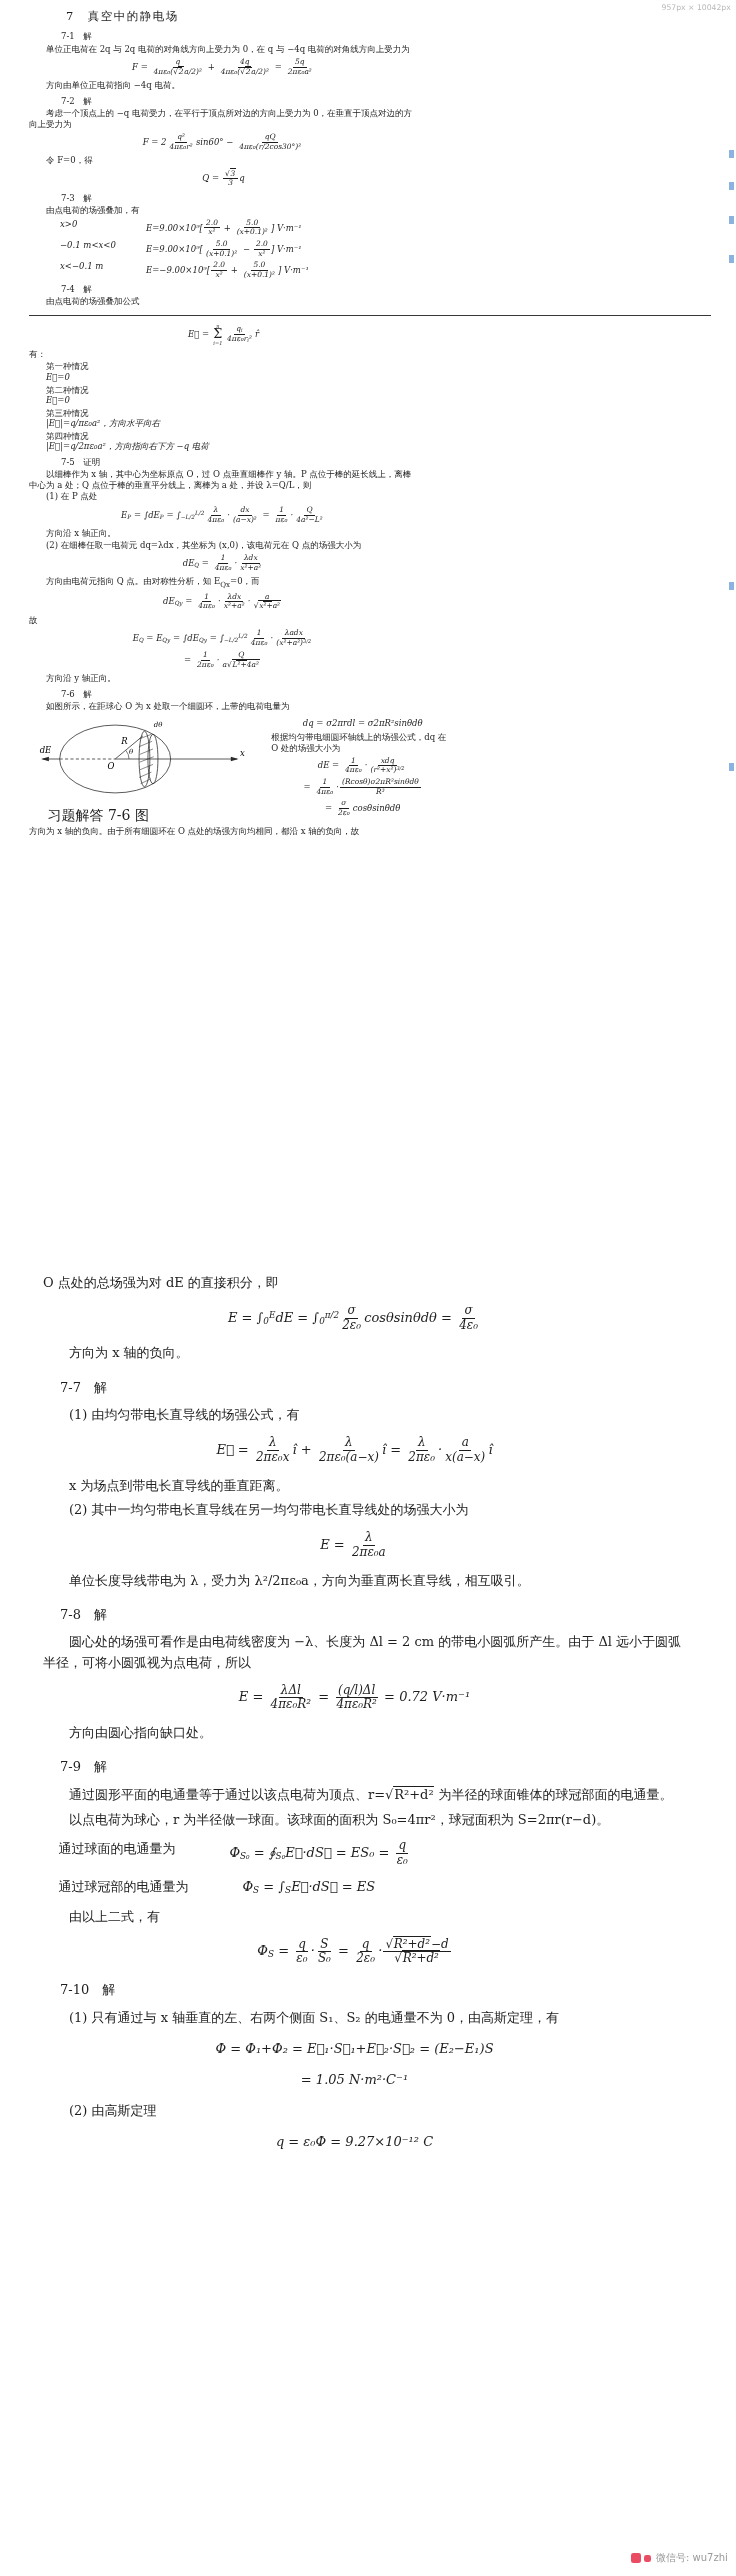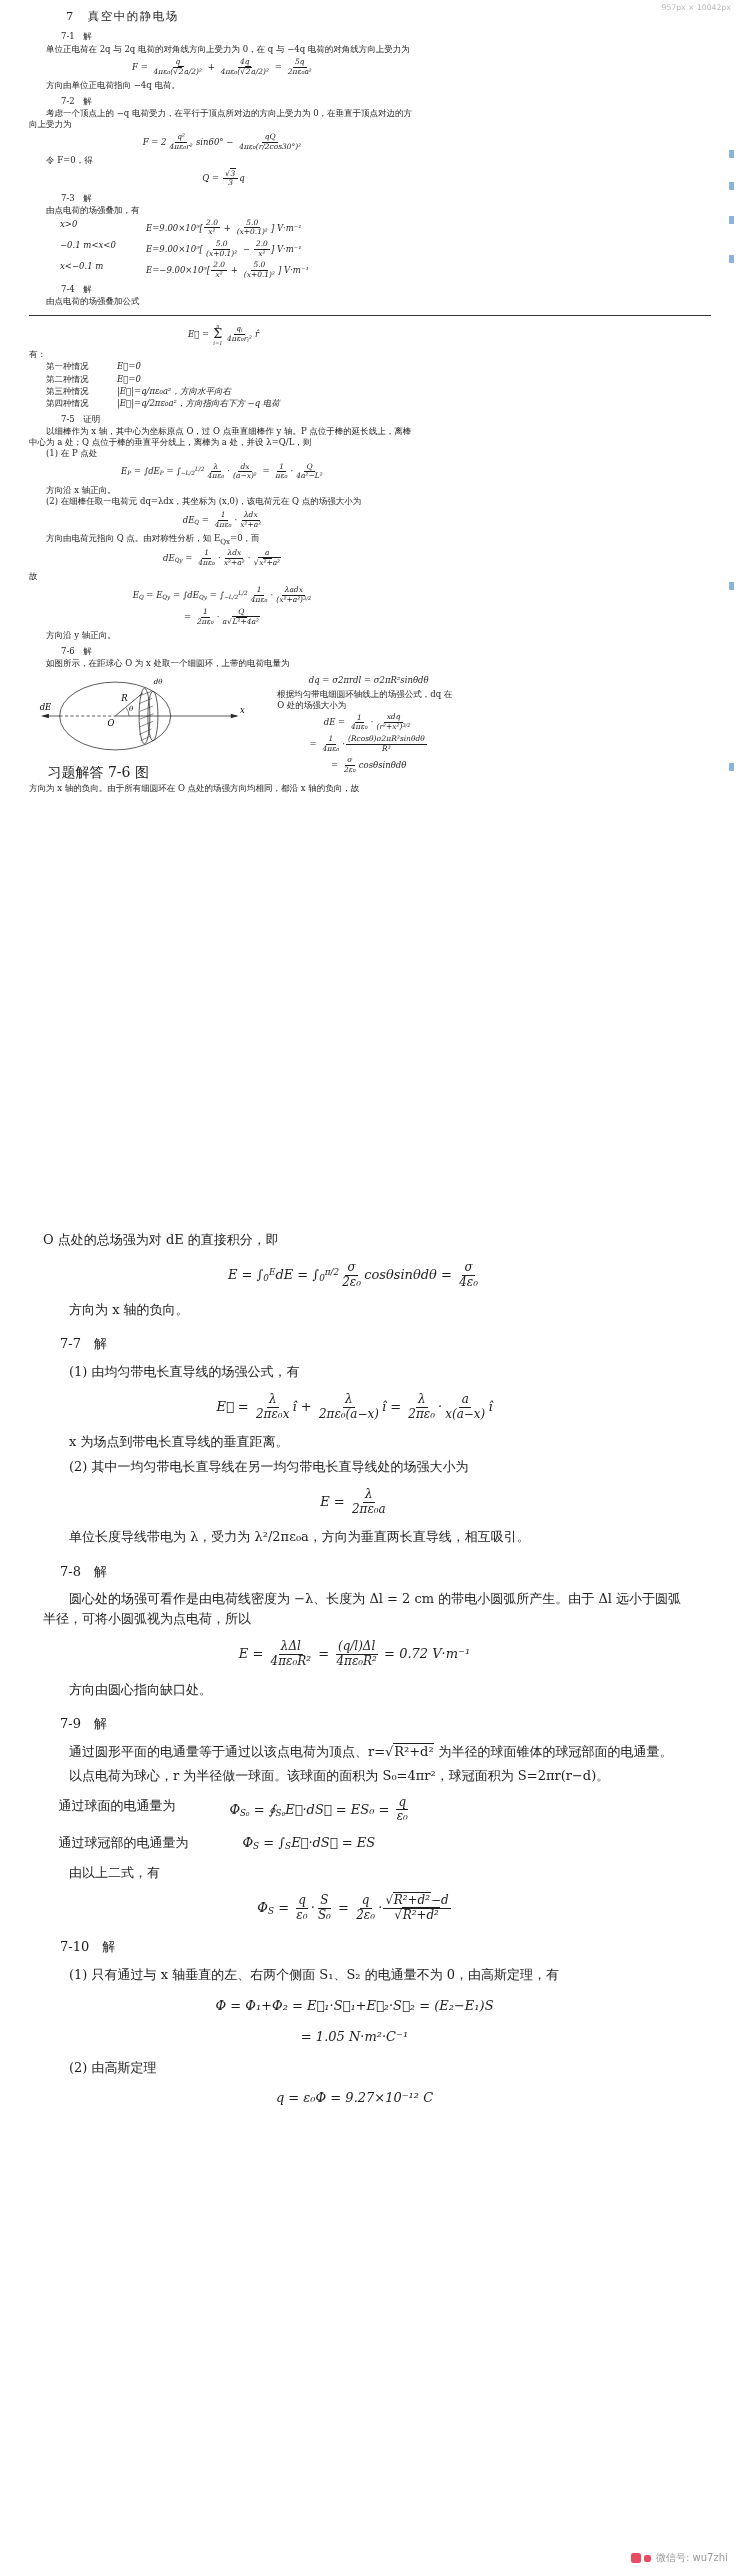--- a/index.html
+++ b/index.html
@@ -16,42 +16,42 @@
   .secA { padding:7.7px 0 0 29px; width:477px; font-size:8.5px; line-height:1.27; }
   .doc-title { font-weight:normal; font-size:11.5px; letter-spacing:1.5px; margin:1.5px 0 7.7px 37px; }
   .blk-label { margin:4.6px 0 1.5px 32px; }
   .blk-para { width:389px; margin:0.8px 0; }
   .blk-para.indent { text-indent:2em; }
   .blk-math { width:389px; text-align:center; margin:3.8px 0; }
   .blk-divider { height:0; border-top:1.5px solid #373737; width:682px; margin:7.7px 0; }
   .blk-eqrow { display:flex; align-items:flex-start; }
   .blk-eqrow.mathlabel { margin:3.1px 0 3.1px 31px; }
   .blk-eqrow.mathlabel .eqlabel { min-width:86px; font-style:italic; }
-  .blk-eqrow.snug { margin:1.5px 0 1.5px 17px; }
+  .blk-eqrow.snug { margin:1.5px 0 1.5px 17px;flex-direction:column; }
   .blk-eqrow.snug .eqlabel { min-width:71px; font-style:normal; }
   
   .fm { font-style:italic; }
   .fr { display:inline-flex; flex-direction:column; align-items:center; vertical-align:middle;
         line-height:1.15; margin:0 0.8px; font-size:.88em; }
   .fr .nu { border-bottom:0.8px solid currentColor; padding:0 2.3px; }
   .fr .de { padding:0 2.3px; }
   .fm sup, .eqlabel sup { font-size:.68em; vertical-align:.45em; }
   .fm sub, .eqlabel sub { font-size:.68em; vertical-align:-.25em; }
   .sq { white-space:nowrap; }
   .sq .ov { border-top:0.8px solid currentColor; padding:0 0.8px; }
   .bigop { display:inline-flex; flex-direction:column; align-items:center; line-height:.95;
            vertical-align:middle; margin:0 1.5px; }
   .bigop .bo { font-size:1.5em; font-style:normal; }
   .bigop .bt, .bigop .bb { font-size:.6em; }
   
   .figrow { display:flex; margin:3.1px 0 1.5px 6.2px; width:416px; }
   .figbox { width:222px; }
   .figbox svg { display:block; }
   .figcaption { font-size:14px; margin:3.8px 0 0 12.3px; }
-  .figside { width:183px; margin-left:20px; }
+  .figside { width:183px; margin-left:14px; }
   .figside .blk-para { width:183px; margin:1.5px 0; }
   .figside .blk-math { width:183px; margin:3.1px 0; text-align:center; }
   
   .gap { height:431px; }
   
   .secB { padding:0 0 0 43px; width:726px; font-size:13px; line-height:1.55; }
   .secB .blk-label { margin:14px 0 7.7px 17px; }
   .secB .blk-para { width:639px; margin:4.6px 0; }
   .secB .blk-math { width:623px; text-align:center; margin:10.8px 0; }
   .secB .fr { font-size:.92em; }

